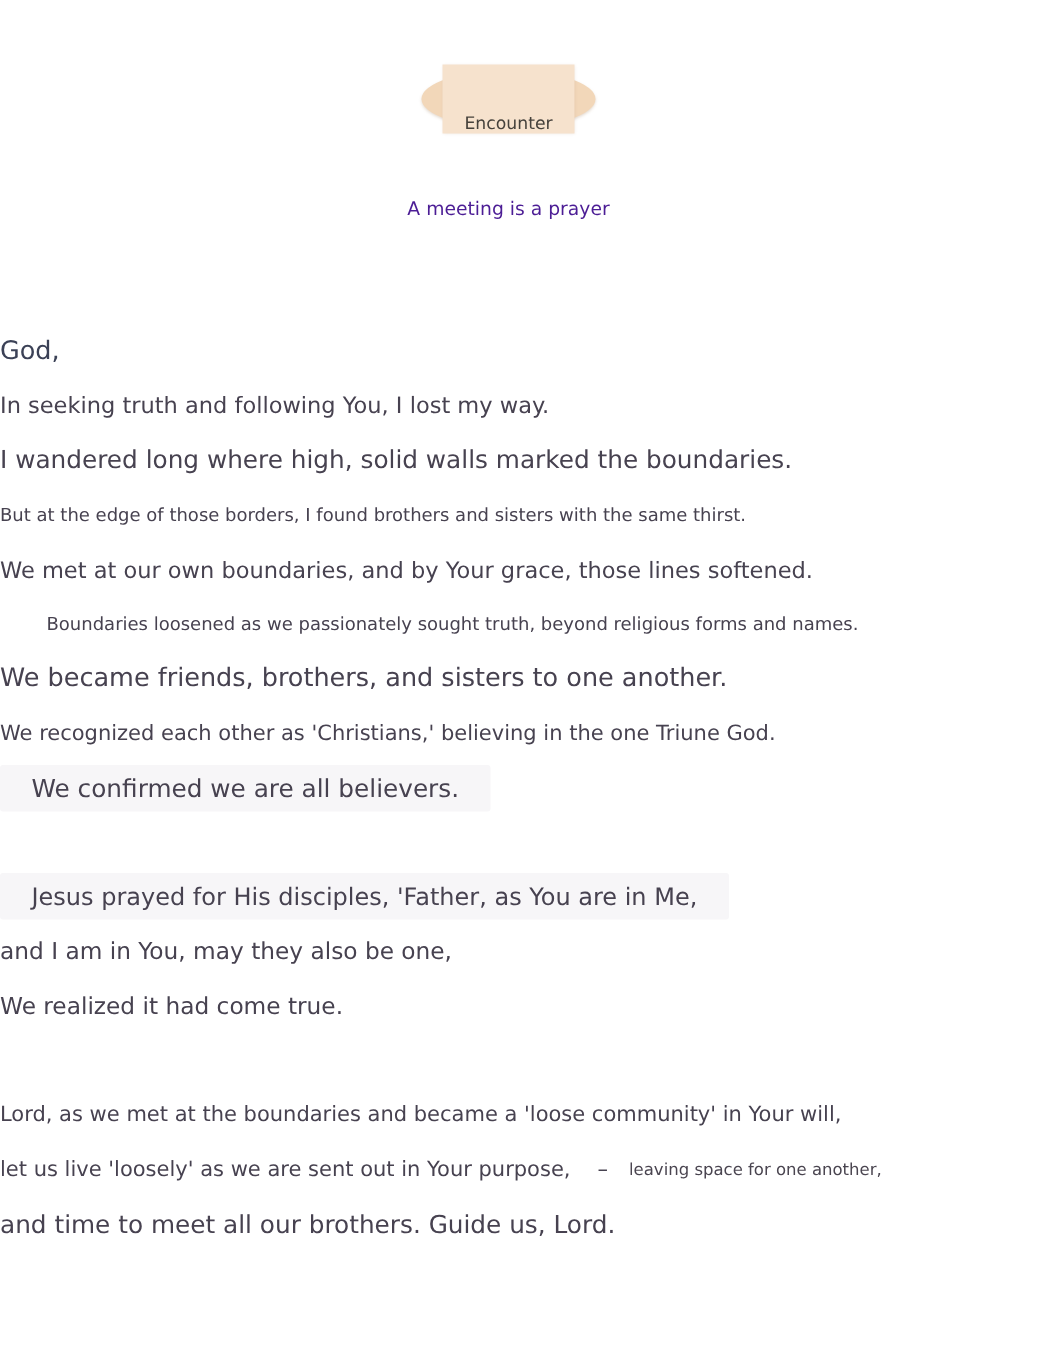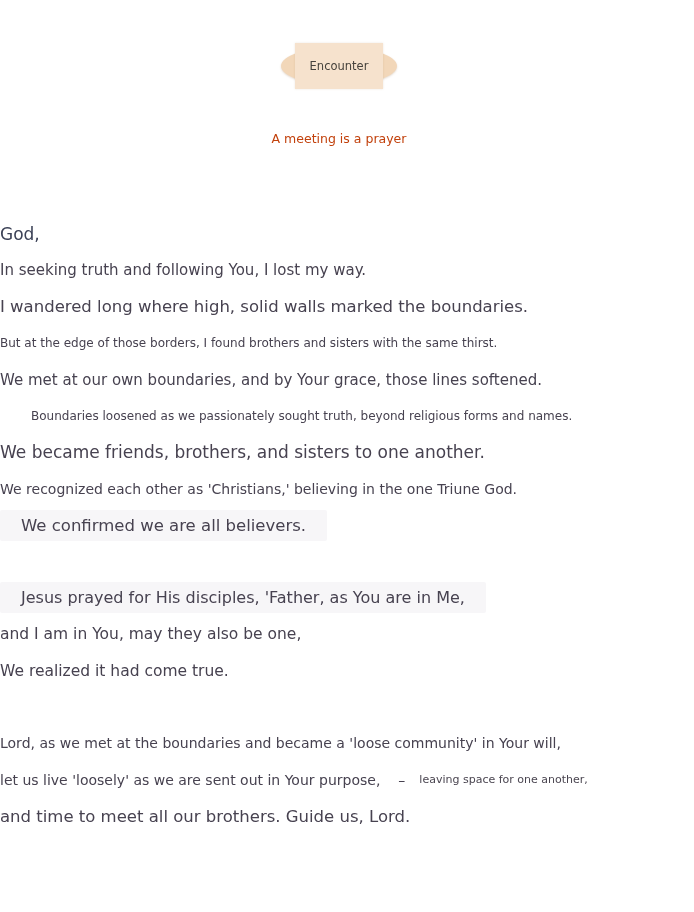--- a/index.html
+++ b/index.html
@@ -18,21 +18,21 @@
   .page { position: absolute; inset: 0; }
 
   
   .badge {
     position: absolute;
     left: 281px;
     top: 43px;
     width: 116px;
     height: 46px;
     display: flex;
-    align-items: center;
+    align-items: flex-end;
     justify-content: center;
   }
   .badge-ellipse {
     position: absolute;
     left: 0; top: 4px;
     width: 116px; height: 38px;
     border-radius: 50%;
     background: var(--badge-ellipse, #f2d7b9);
     box-shadow: 0 1px 2px rgba(150,110,70,0.25);
   }
@@ -53,21 +53,21 @@
   
   .subtitle {
     position: absolute;
     top: 130px;
     left: 0;
     width: 678px;
     text-align: center;
     font-size: 12.5px;
     line-height: 17px;
     font-weight: 500;
-    color: #c2410c;
+    color: #4c1d95;
   }
 
   
   .poem {
     position: absolute;
     top: 215.8px;
     left: 0;
     width: 678px;
   }
   .line {

